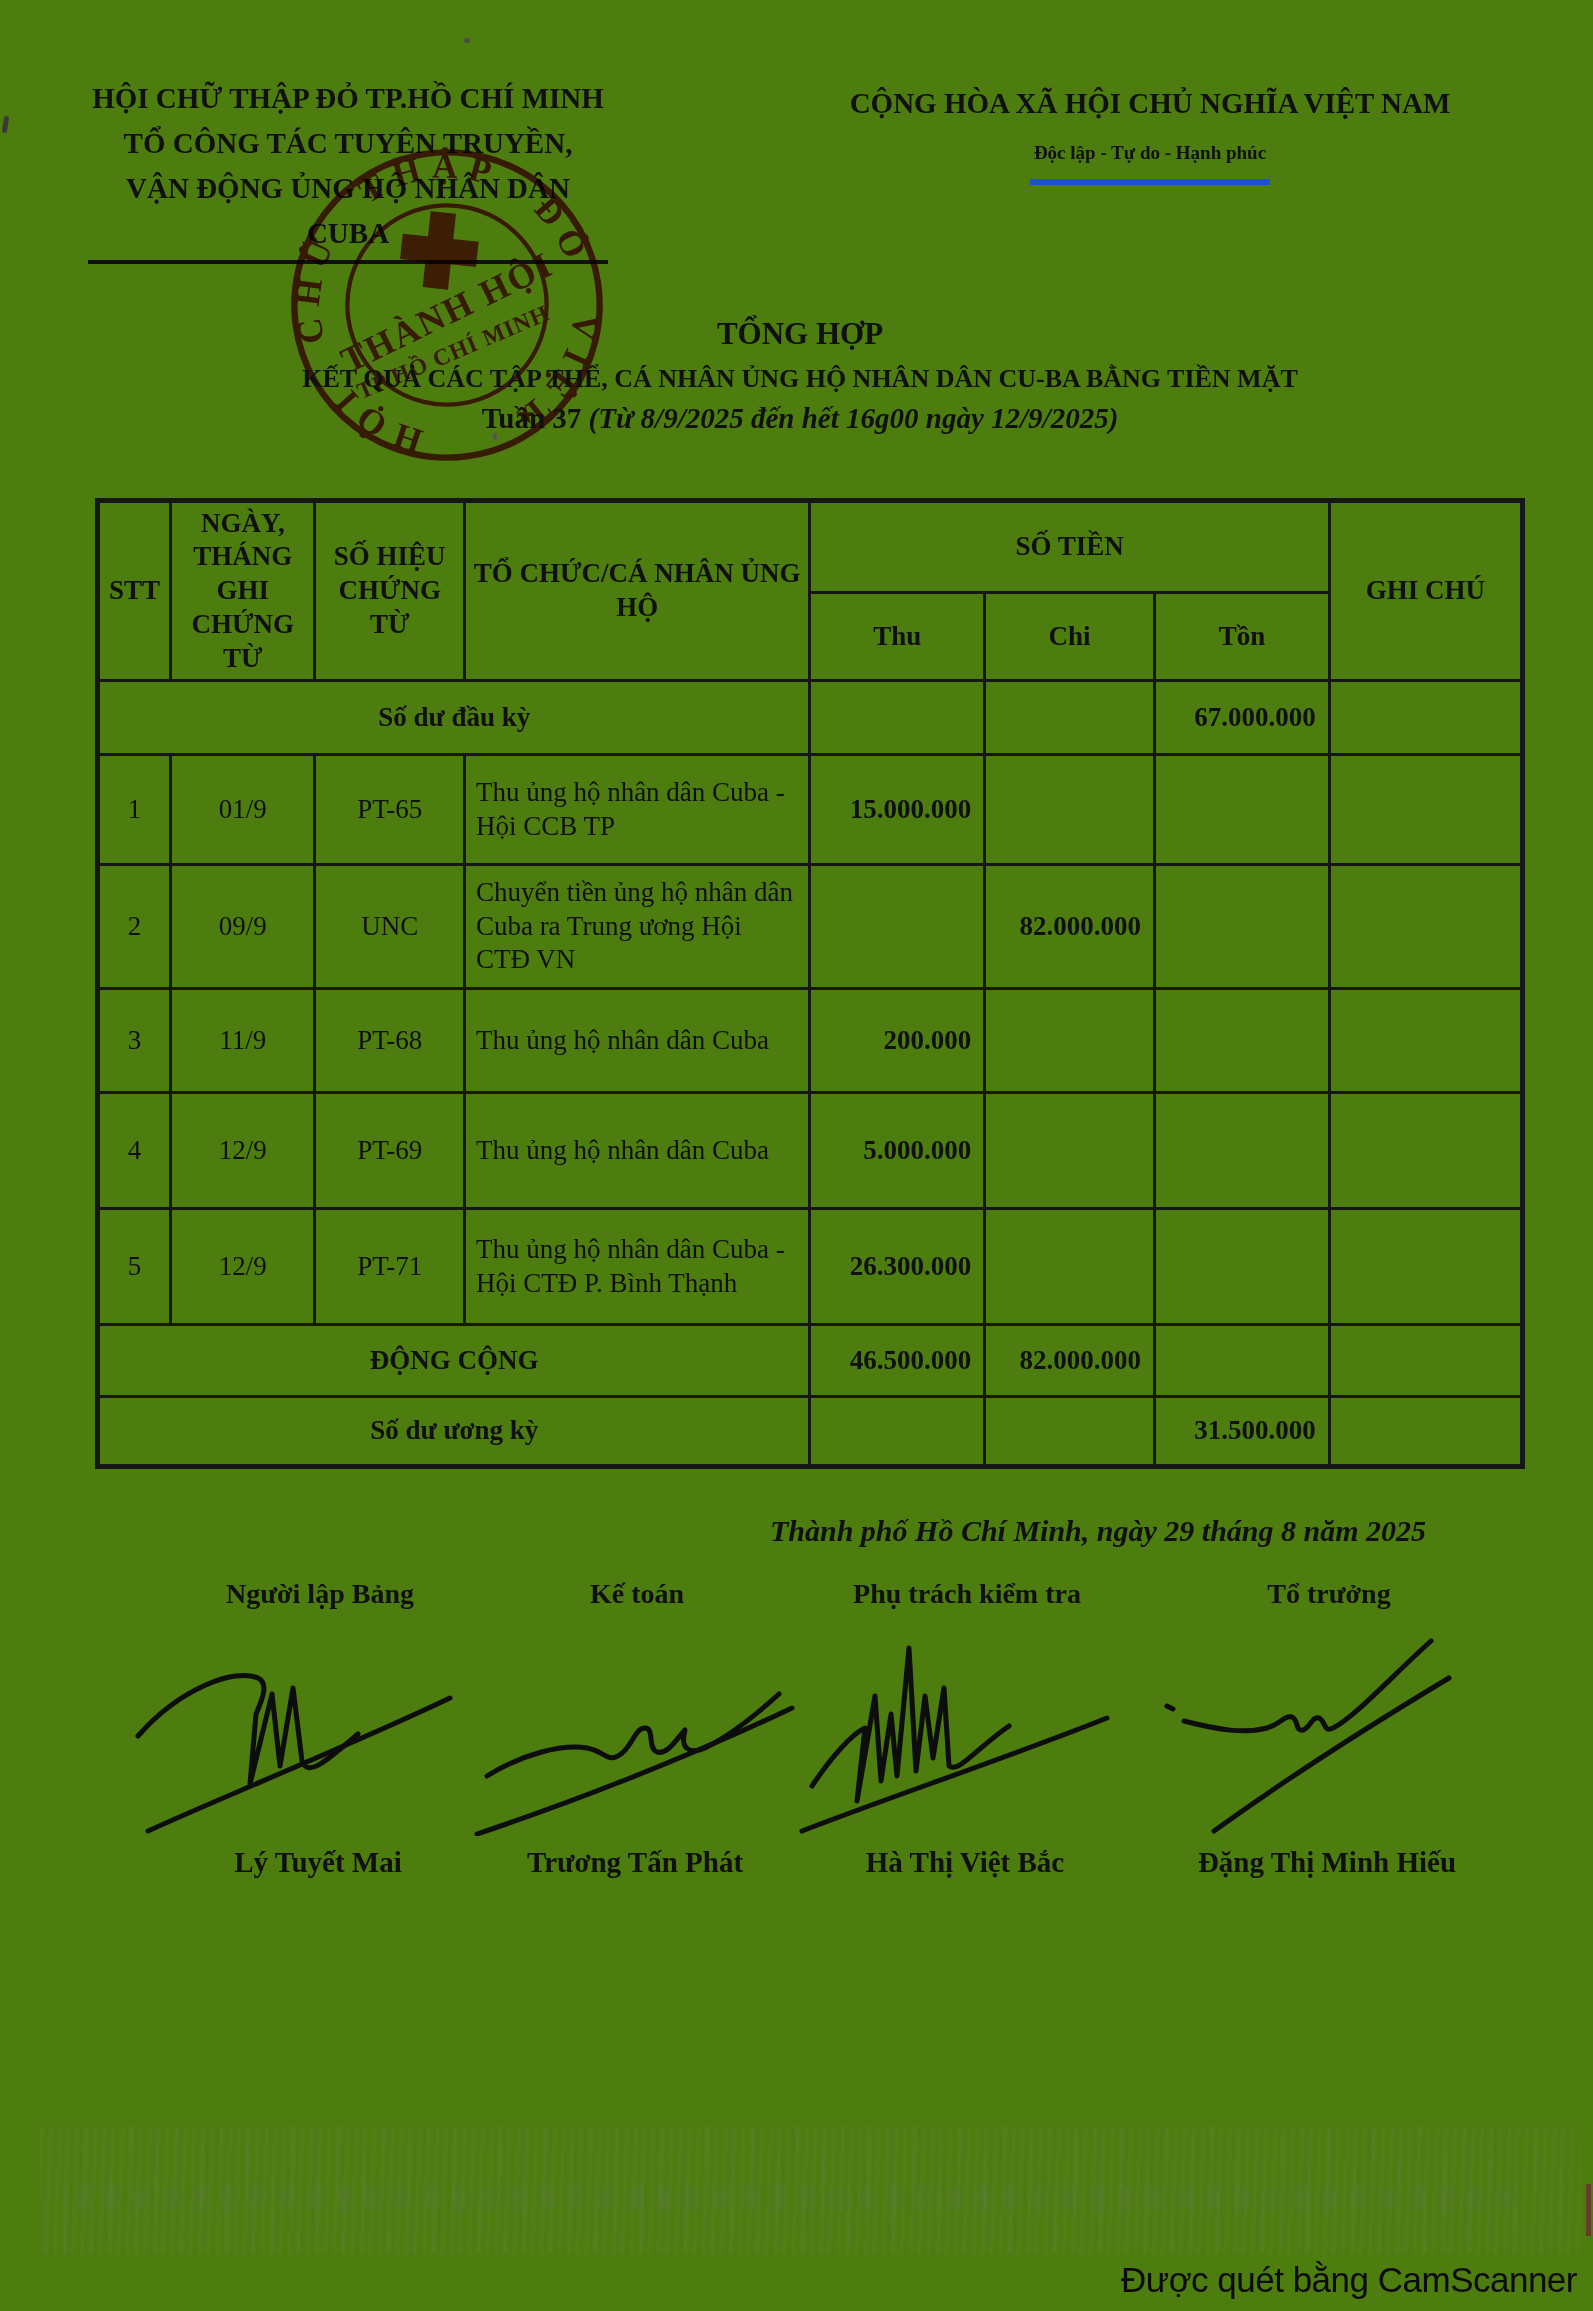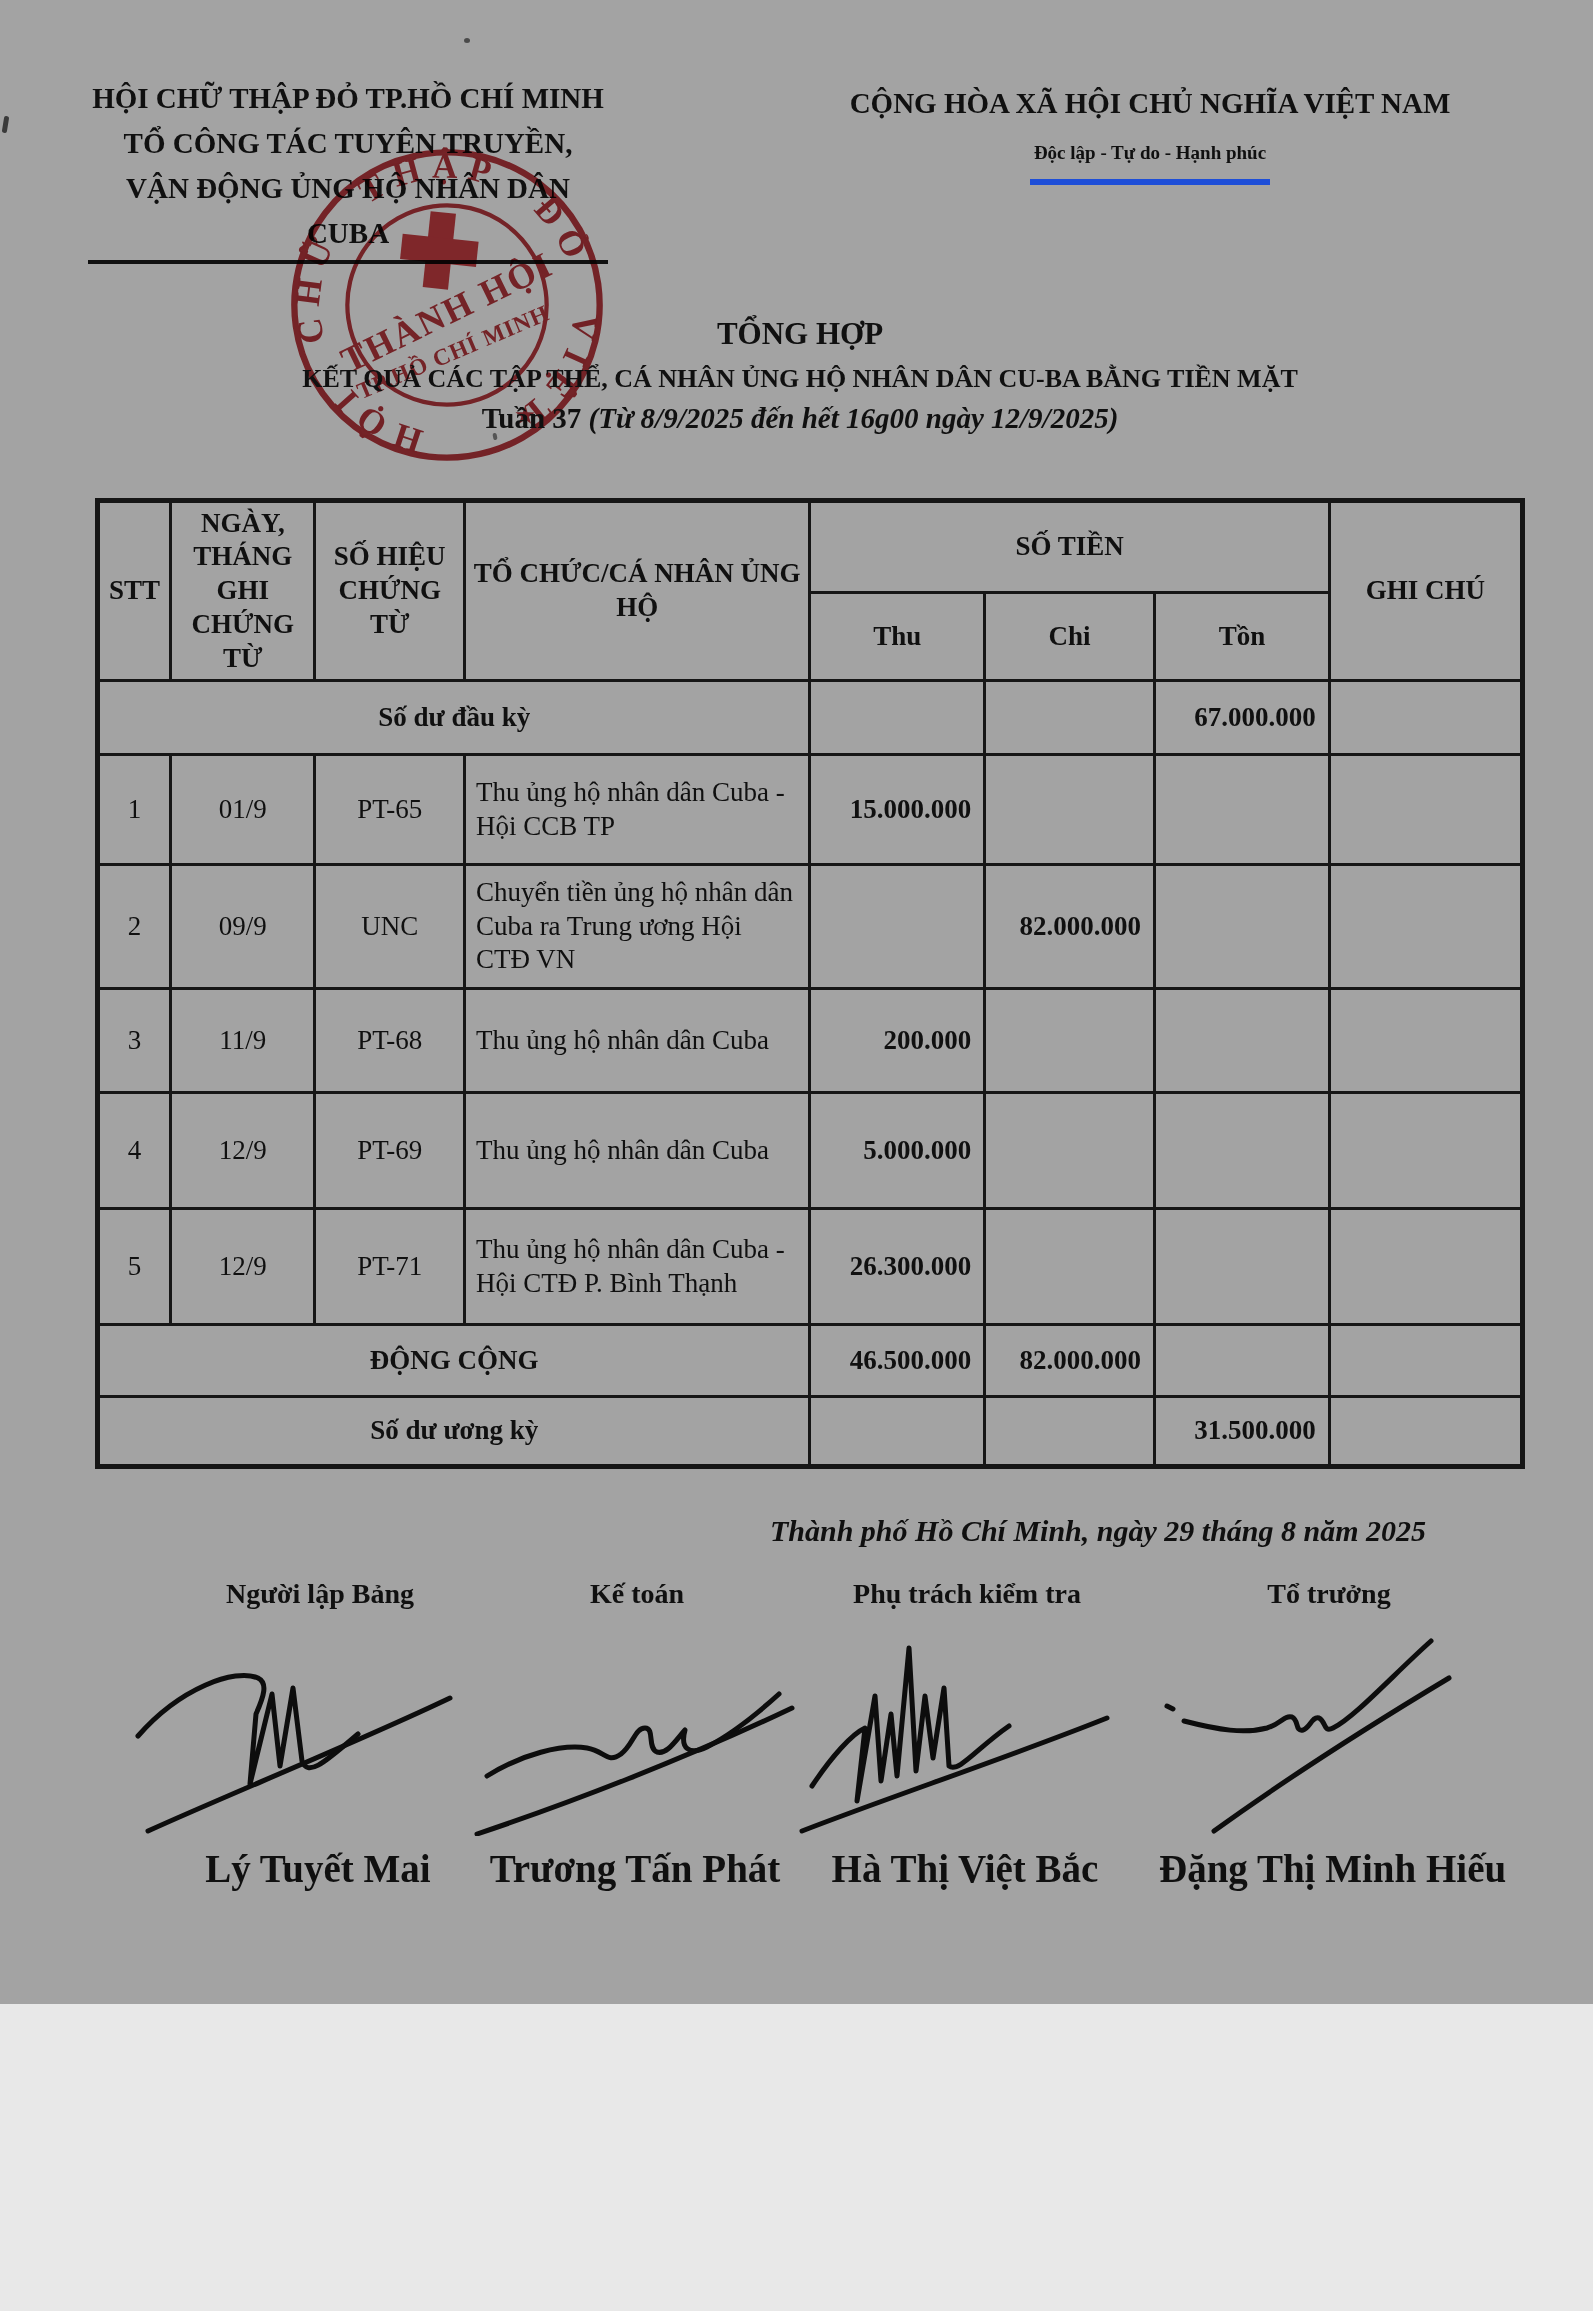--- a/index.html
+++ b/index.html
@@ -1,18 +1,18 @@
 <!DOCTYPE html>
 <html><head>
 <meta charset="utf-8">
 <style>
   html,body{margin:0;padding:0;background:#e8e8e8;}
   .page{
-    position:relative;width:1593px;height:2004px;margin:0 auto;
-    background:#a3a3a3;overflow:hidden;
+    position:relative;width:1593px;height:2311px;margin:0 auto;
+    background:#4d7c0f;overflow:hidden;
     font-family:"Liberation Serif","DejaVu Serif",serif;
     color:#101010;
   }
   
   .org-block{position:absolute;left:88px;top:76px;width:520px;text-align:center;
     font-weight:bold;font-size:29px;line-height:45px;}
   .org-block .u{display:inline-block;border-bottom:4px solid #111;padding:0 6px 4px 6px;}
   .nat-block{position:absolute;left:790px;top:80px;width:720px;text-align:center;
     font-weight:bold;font-size:29px;line-height:46px;}
   .nat-block .u{display:inline-block;border-bottom:6px solid #1d4ed8;padding:0 4px 3px 4px;font-size:19px;}
@@ -44,21 +44,21 @@
   .tr-r3{height:104px;}
   .tr-r4{height:116px;}
   .tr-r5{height:116px;}
   .tr-total{height:72px;}
   .tr-close{height:70px;}
   
   .date-line{position:absolute;left:658px;top:1514px;width:880px;text-align:center;
     font-weight:bold;font-style:italic;font-size:30px;}
   .sig-col{position:absolute;top:1578px;width:340px;height:330px;text-align:center;}
   .sig-col .sig-title{font-weight:bold;font-size:28px;}
-  .sig-col .sig-name{position:absolute;left:0;right:4px;top:268px;font-weight:bold;font-size:39px;white-space:nowrap;}
+  .sig-col .sig-name{position:absolute;left:0;right:4px;top:268px;font-weight:bold;font-size:29px;white-space:nowrap;}
   .sig-col svg{position:absolute;left:-20px;top:48px;}
   
   .noise-band{position:absolute;left:40px;top:2126px;width:1540px;height:128px;
     background:
       repeating-linear-gradient(92deg, rgba(140,165,145,.10) 0 3px, rgba(255,255,255,0) 3px 9px),
       repeating-linear-gradient(88deg, rgba(120,140,125,.06) 0 7px, rgba(255,255,255,0) 7px 23px);
     filter:blur(1px);}
   .bleed-strip{position:absolute;left:75px;top:2186px;width:1440px;height:24px;
     background:repeating-linear-gradient(90deg, rgba(110,115,110,.28) 0 16px, rgba(0,0,0,0) 16px 29px);
     filter:blur(3px);opacity:.55;}

